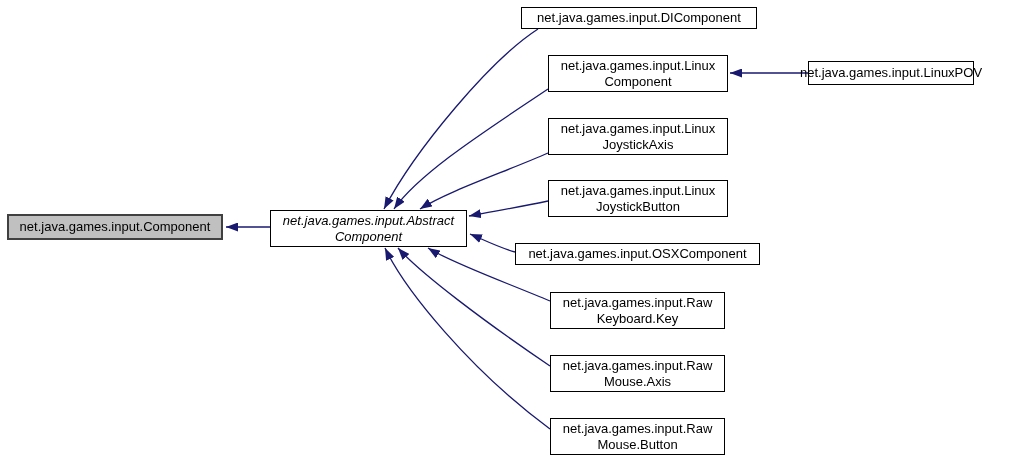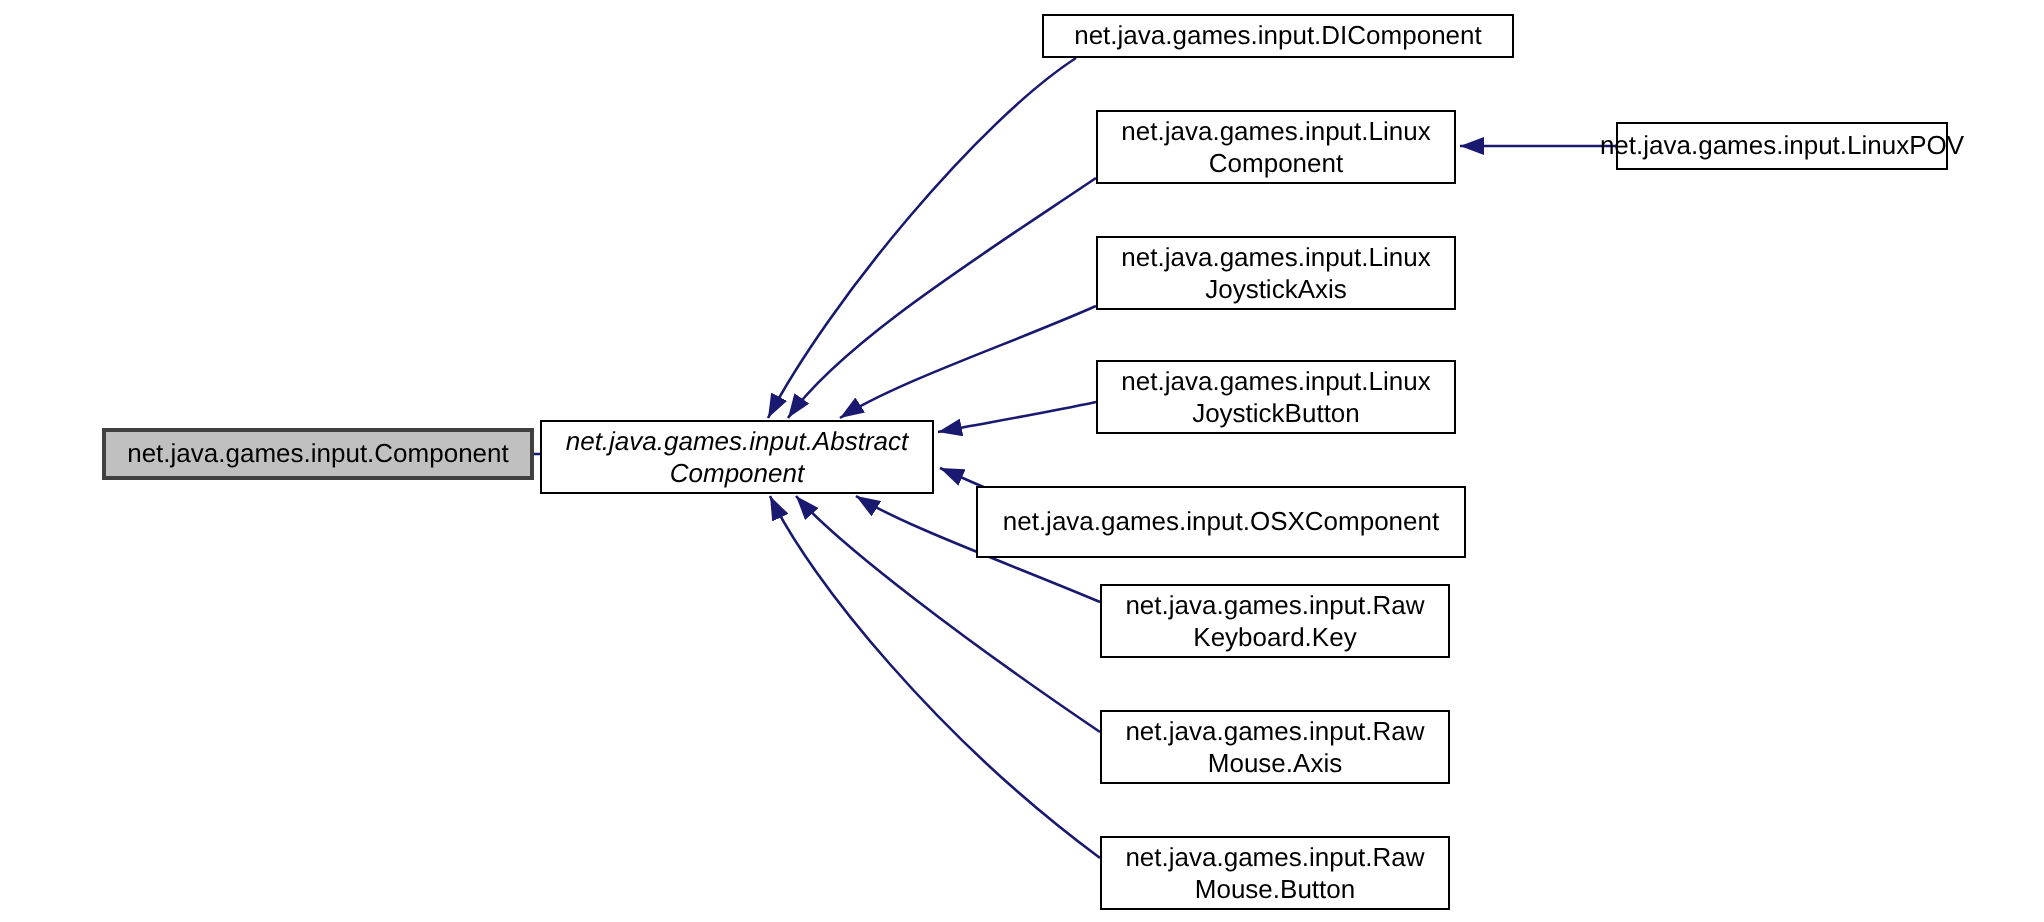--- a/index.html
+++ b/index.html
@@ -28,31 +28,30 @@
     display:flex;align-items:center;justify-content:center;
     text-align:center;
     font-size:13px;line-height:15.5px;color:#000;
     white-space:pre-line;
     cursor:pointer;
   }
   .node.highlight{
     background:var(--hi-fill);
     border:2px solid var(--hi-border);
     cursor:default;
-    margin-left:44px;
   }
   
   #n-component            {left:7px;   top:214px; width:216px; height:26px;}
   #n-abstract-component   {left:270px; top:210px; width:197px; height:37px;font-style:italic;}
   #n-di-component         {left:521px; top:7px;   width:236px; height:22px;}
   #n-linux-component      {left:548px; top:55px;  width:180px; height:37px;}
   #n-linux-pov            {left:808px; top:61px;  width:166px; height:24px;}
   #n-linux-joystick-axis  {left:548px; top:118px; width:180px; height:37px;}
   #n-linux-joystick-button{left:548px; top:180px; width:180px; height:37px;}
-  #n-osx-component        {left:488px; top:243px; width:245px; height:36px;}
+  #n-osx-component        {left:515px; top:243px; width:245px; height:22px;}
   #n-raw-keyboard-key     {left:550px; top:292px; width:175px; height:37px;}
   #n-raw-mouse-axis       {left:550px; top:355px; width:175px; height:37px;}
   #n-raw-mouse-button     {left:550px; top:418px; width:175px; height:37px;}
 </style>
 </head>
 <body>
 
 <div class="canvas">
 
   <svg class="edges" width="1022" height="461" viewBox="0 0 1022 461" xmlns="http://www.w3.org/2000/svg">

